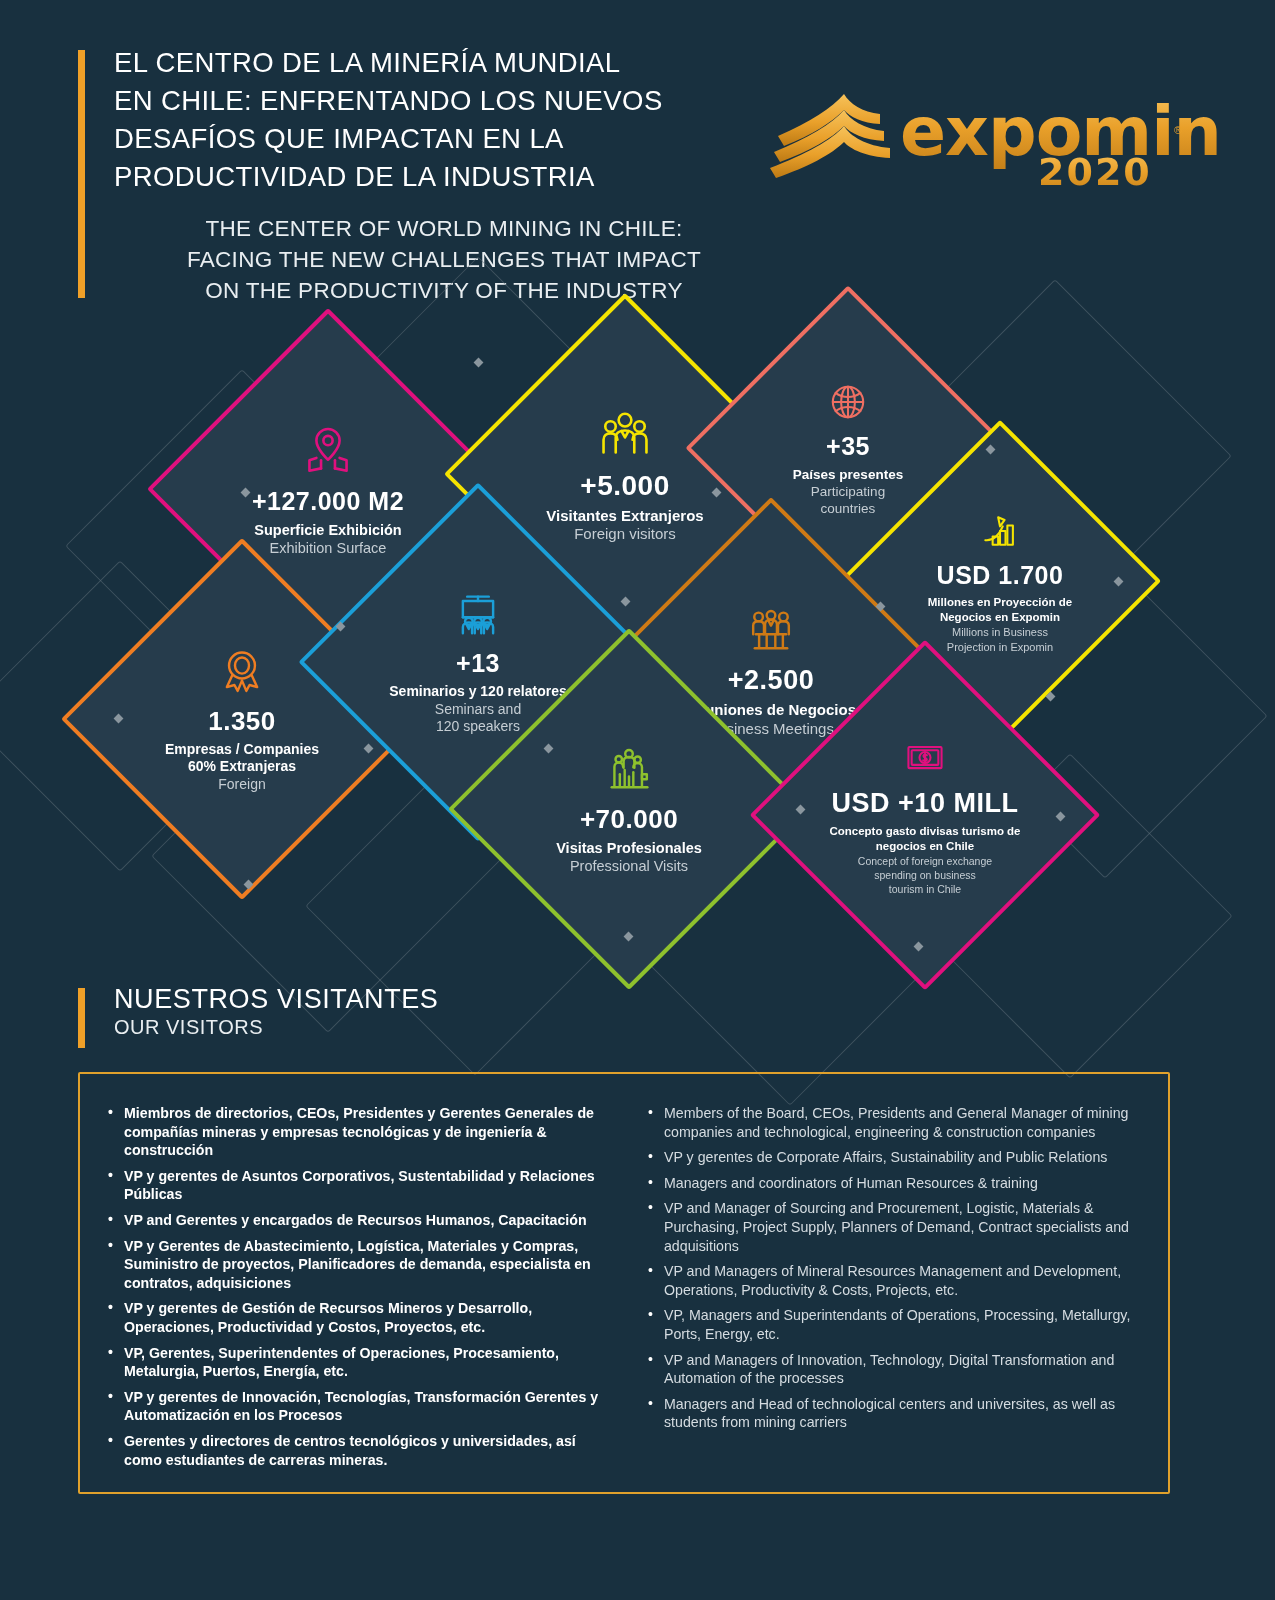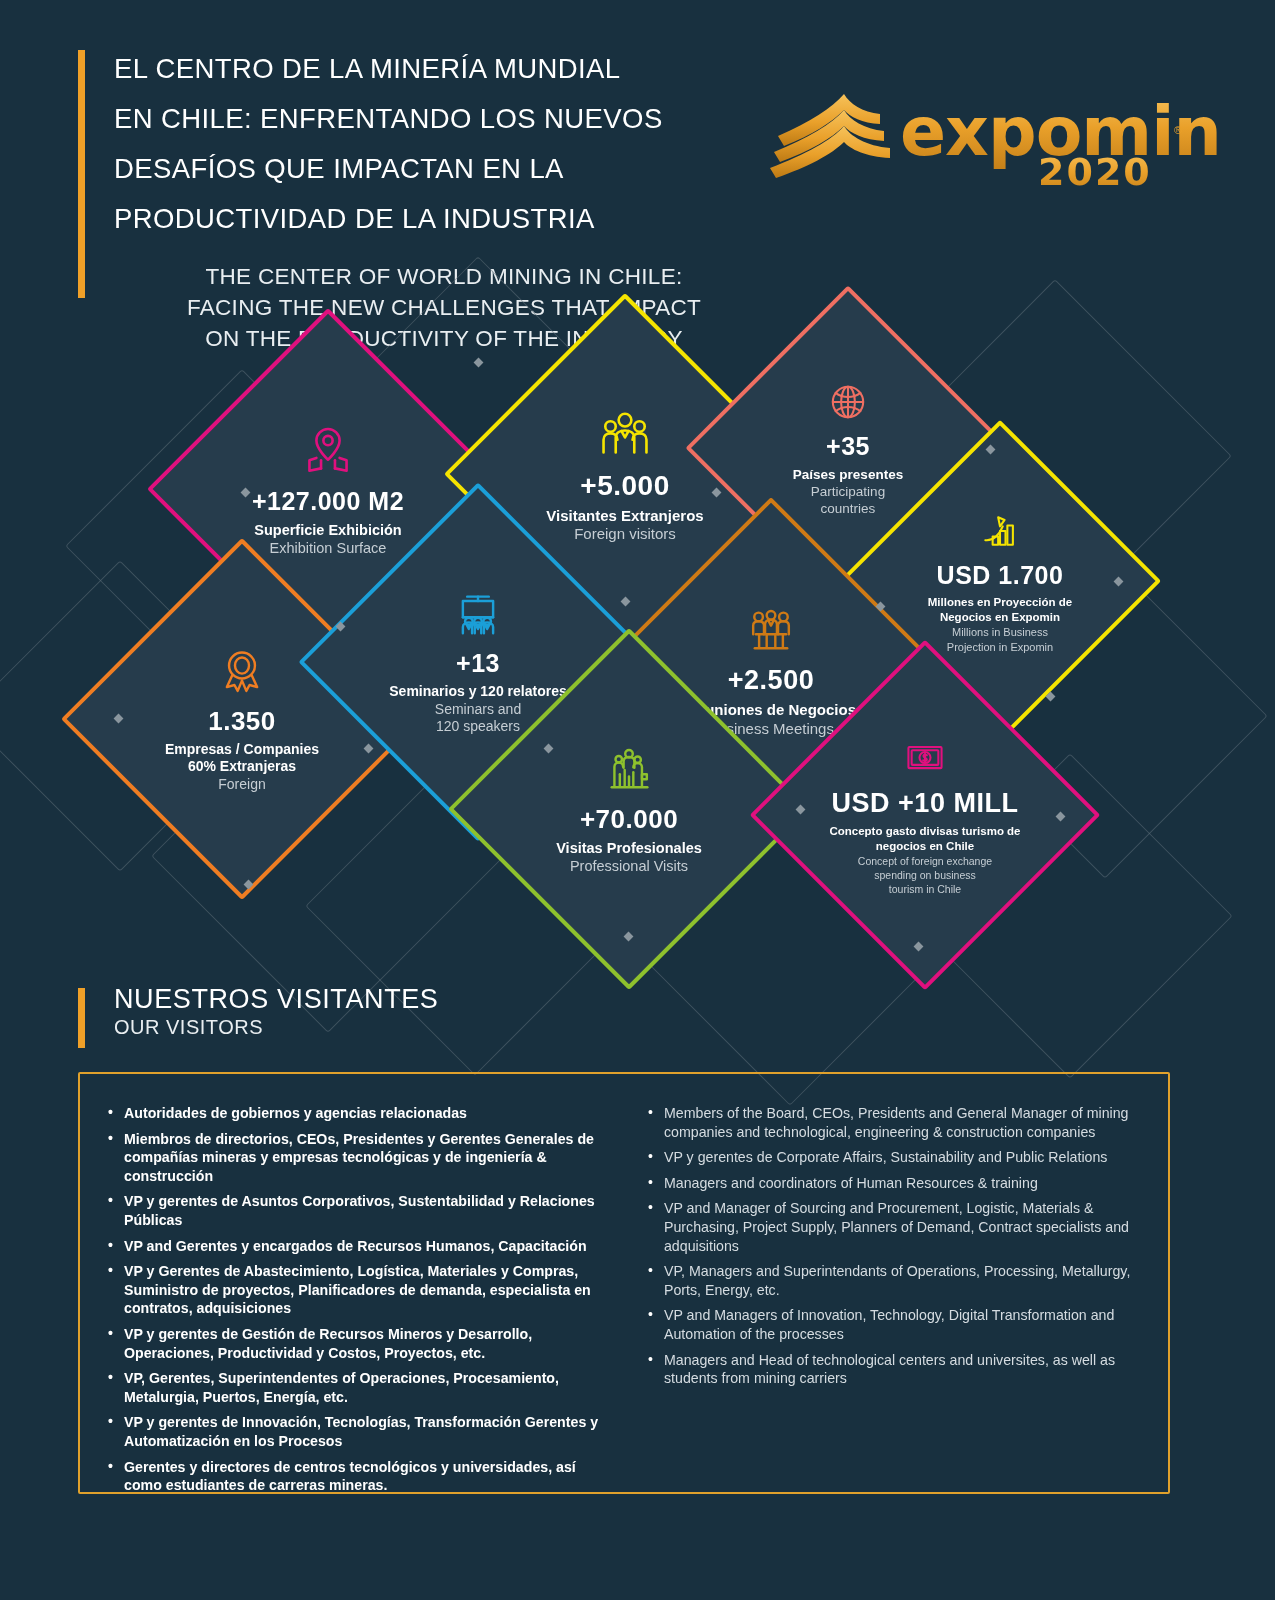--- a/index.html
+++ b/index.html
@@ -13,21 +13,21 @@
   .page { position: relative; width: 1275px; height: 1600px; background:#18303f; }
 
   
   .header { position: absolute; left: 78px; top: 44px; width: 1120px; height: 260px; }
   .accent-bar {
     position: absolute; left: 0; top: 6px; width: 7px; height: 248px;
     background: #f0a028;
   }
   .titles { position: absolute; left: 36px; top: 0; width: 660px; }
   .title-es {
-    font-size: 27.5px; line-height: 50px; letter-spacing: .4px;
+    font-size: 27.5px; line-height: 38px; letter-spacing: .4px;
     font-weight: 400; color: #ffffff; text-transform: uppercase;
     white-space: pre-line;
   }
   .title-en {
     margin-top: 17px;
     font-size: 22.5px; line-height: 31px; letter-spacing: .3px;
     font-weight: 400; color: #e9eef1; text-transform: uppercase;
     white-space: pre-line;
     text-align: center;
   }
@@ -330,37 +330,37 @@
   <div class="visitors-head">
     <div class="accent-bar2"></div>
     <div class="vh-es">NUESTROS VISITANTES</div>
     <div class="vh-en">OUR VISITORS</div>
   </div>
 
   <div class="visitors-box">
     <div class="cols">
       <div class="col col-es">
         <ul class="blist" id="list-es">
-            <li>Autoridades de gobiernos y agencias relacionadas</li>
             <li>Miembros de directorios, CEOs, Presidentes y Gerentes Generales de compañías mineras y empresas tecnológicas y de ingeniería &amp; construcción</li>
             <li>VP y gerentes de Asuntos Corporativos, Sustentabilidad y Relaciones Públicas</li>
             <li>VP and Gerentes y encargados de Recursos Humanos, Capacitación</li>
             <li>VP y Gerentes de Abastecimiento, Logística, Materiales y Compras, Suministro de proyectos, Planificadores de demanda, especialista en contratos, adquisiciones</li>
             <li>VP y gerentes de Gestión de Recursos Mineros y Desarrollo, Operaciones, Productividad y Costos, Proyectos, etc.</li>
             <li>VP, Gerentes, Superintendentes of Operaciones, Procesamiento, Metalurgia, Puertos, Energía, etc.</li>
             <li>VP y gerentes de Innovación, Tecnologías, Transformación Gerentes y Automatización en los Procesos</li>
             <li>Gerentes y directores de centros tecnológicos y universidades, así como estudiantes de carreras mineras.</li>
           </ul>
       </div>
       <div class="col col-en">
         <ul class="blist" id="list-en">
             <li>Members of the Board, CEOs, Presidents and General Manager of mining companies and technological, engineering &amp; construction companies</li>
             <li>VP y gerentes de Corporate Affairs, Sustainability and Public Relations</li>
             <li>Managers and coordinators of Human Resources &amp; training</li>
             <li>VP and Manager of Sourcing and Procurement, Logistic, Materials &amp; Purchasing, Project Supply, Planners of Demand, Contract specialists and adquisitions</li>
+            <li>VP and Managers of Mineral Resources Management and Development, Operations, Productivity &amp; Costs, Projects, etc.</li>
             <li>VP, Managers and Superintendants of Operations, Processing, Metallurgy, Ports, Energy, etc.</li>
             <li>VP and Managers of Innovation, Technology, Digital Transformation and Automation of the processes</li>
             <li>Managers and Head of technological centers and universites, as well as students from mining carriers</li>
           </ul>
       </div>
     </div>
   </div>
 
 </div>
 

